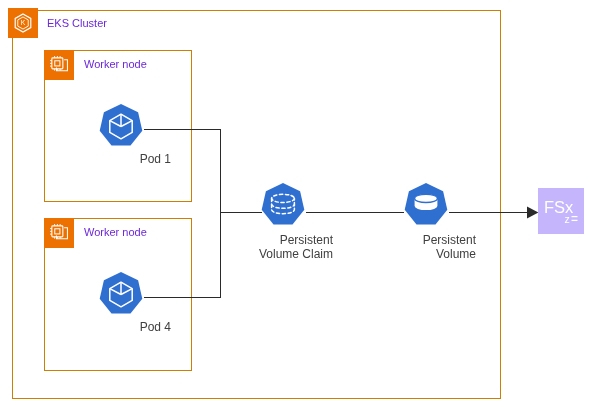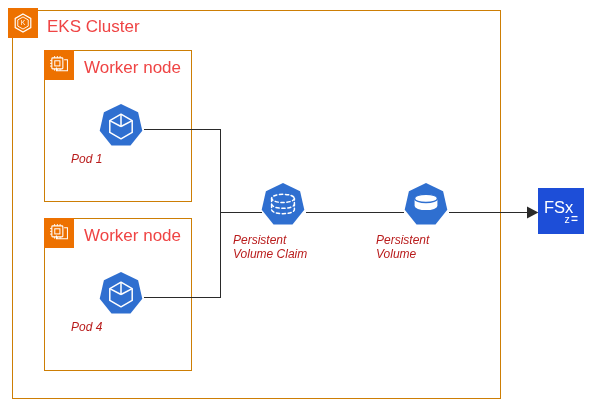--- a/index.html
+++ b/index.html
@@ -26,46 +26,45 @@
     box-sizing: border-box;
   }
   .group-icon {
     background: #ed7100;
     display: flex;
     align-items: center;
     justify-content: center;
     box-sizing: border-box;
   }
   .group-label {
-    color: #ef4444;
-    font-size: 17px;
+    color: #6d28d9;
+    font-size: 11px;
     line-height: 1;
     white-space: nowrap;
   }
 
   
   .caption {
-    color: #b91c1c;
+    color: #404040;
     font-size: 12px;
     line-height: 14px;
-    text-align: left;
+    text-align: right;
     white-space: pre-line;
-    font-style: italic;
   }
 
   
   .wire {
     background: #2a2a2a;
   }
   .wire-h { height: 1.4px; }
   .wire-v { width: 1.4px; }
 
   
   .fsx-box {
-    background: #1d4ed8;
+    background: #c4b5fd;
     box-sizing: border-box;
     display: block;
   }
   svg { display: block; overflow: visible; }
 </style>
 </head>
 <body>
 
 <div id="canvas">
 

